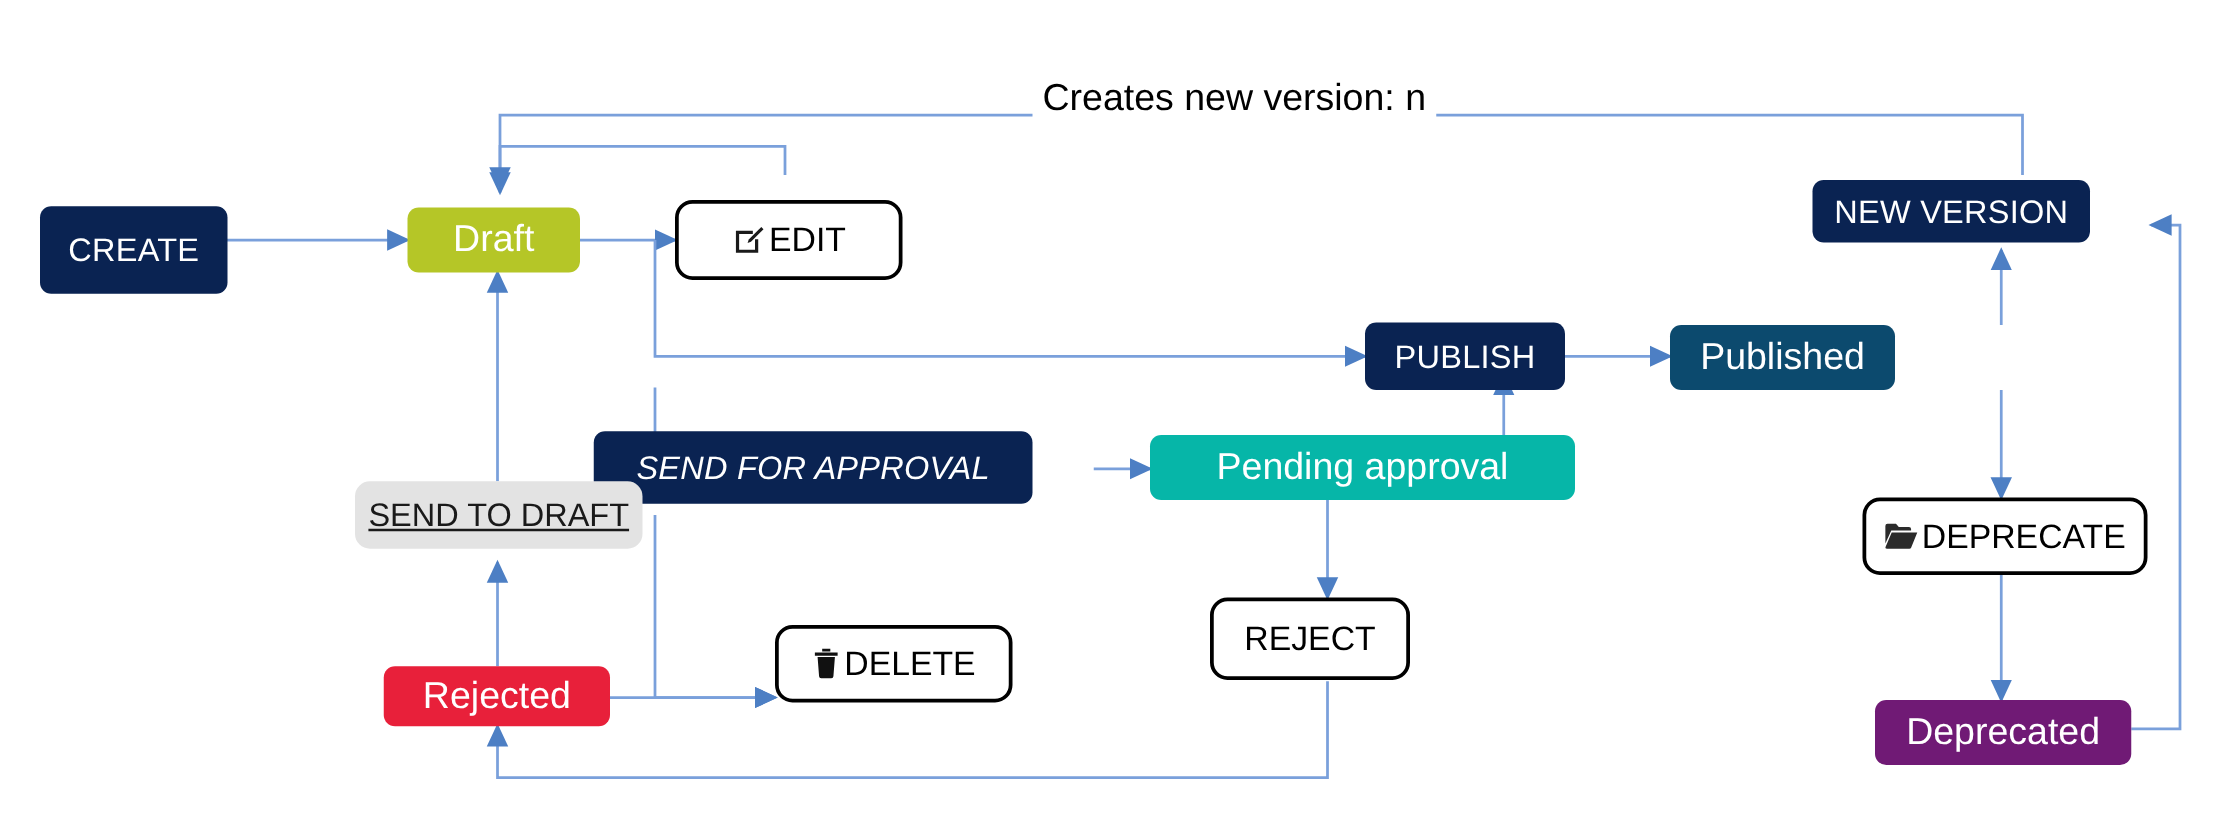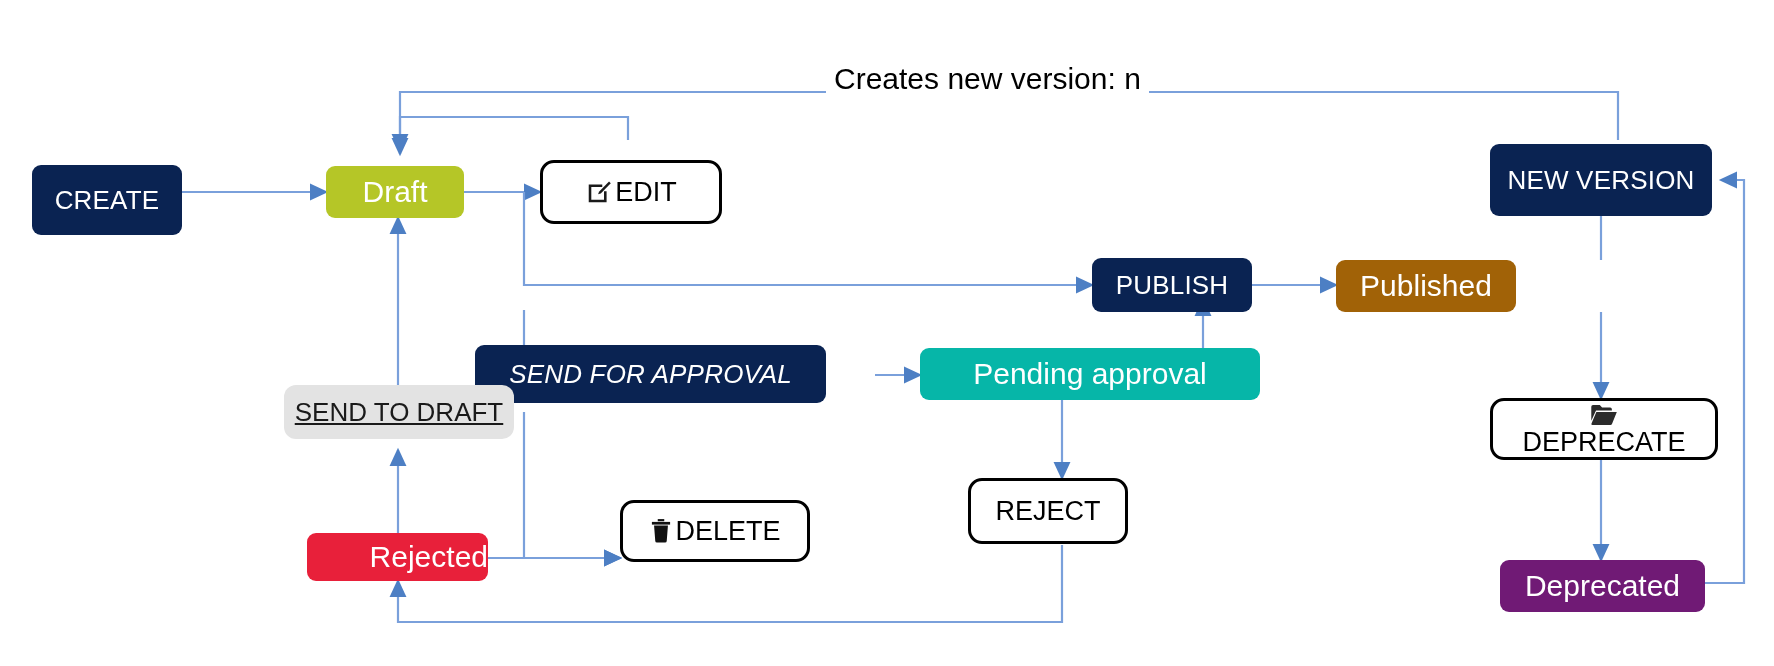--- a/index.html
+++ b/index.html
@@ -44,21 +44,21 @@
     letter-spacing: 0.2px;
   }
   
   .kind-state {
     border-radius: 9px;
     color: #ffffff;
     font-size: 30px;
   }
   .state-draft { background: #b5c627; }
   .state-pending { background: #06b6a8; }
-  .state-published { background: #a16207; }
+  .state-published { background: #0c4a6e; }
   .state-rejected { background: #e8203a; }
   .state-deprecated { background: #701a75; }
   
   .kind-outline {
     background: #ffffff;
     color: #000000;
     border: 3px solid #000000;
     border-radius: 14px;
     font-size: 27px;
     gap: 2px;
@@ -163,55 +163,55 @@
   </div>
 
   <div class="node kind-action" style="left:1092px; top:258px; width:160px; height:54px;">
     <span>PUBLISH</span>
   </div>
 
   <div class="node kind-state state-published" style="left:1336px; top:260px; width:180px; height:52px;">
     <span>Published</span>
   </div>
 
-  <div class="node kind-action" style="left:1490px; top:144px; width:222px; height:72px;">
+  <div class="node kind-action" style="left:1450px; top:144px; width:222px; height:50px;">
     <span>NEW VERSION</span>
   </div>
 
   <div class="node kind-action" style="left:475px; top:345px; width:351px; height:58px;font-style:italic;">
     <span>SEND FOR APPROVAL</span>
   </div>
 
   <div class="node kind-state state-pending" style="left:920px; top:348px; width:340px; height:52px;">
     <span>Pending approval</span>
   </div>
 
   <div class="node kind-grey" style="left:284px; top:385px; width:230px; height:54px;">
     <span>SEND TO DRAFT</span>
   </div>
 
   <div class="node kind-outline" style="left:968px; top:478px; width:160px; height:66px;">
     <span>REJECT</span>
   </div>
 
-  <div class="node kind-outline" style="left:1490px; top:398px; width:228px; height:62px;flex-direction:column;">
+  <div class="node kind-outline" style="left:1490px; top:398px; width:228px; height:62px;">
     <span class="icon">
       <svg width="28" height="24" viewBox="0 0 26 22">
         <path d="M1.2 3.4 a1.6 1.6 0 0 1 1.6 -1.6 h6.3 l2.1 2.3 h7.5 a1.6 1.6 0 0 1 1.6 1.6 v1.1 H5.6 L1.2 16.4 z" fill="#2b2b2b"></path>
         <path d="M5.9 8.2 h19.0 l-4.5 11.2 a1.5 1.5 0 0 1 -1.4 0.9 H2.4 a1.1 1.1 0 0 1 -1.0 -1.5 z" fill="#2b2b2b"></path>
       </svg>
     </span>
     <span>DEPRECATE</span>
   </div>
 
   <div class="node kind-state state-deprecated" style="left:1500px; top:560px; width:205px; height:52px;">
     <span>Deprecated</span>
   </div>
 
-  <div class="node kind-state state-rejected" style="left:307px; top:533px; width:181px; height:48px;justify-content:flex-end;">
+  <div class="node kind-state state-rejected" style="left:307px; top:533px; width:181px; height:48px;">
     <span>Rejected</span>
   </div>
 
   <div class="node kind-outline" style="left:620px; top:500px; width:190px; height:62px;">
     <span class="icon">
       <svg width="24" height="26" viewBox="0 0 20 24">
         <path d="M7.0 1.0 h6.0 v2.0 h-6.0 z" fill="#111111"></path>
         <path d="M1.6 3.6 h16.8 v2.5 H1.6 z" fill="#111111"></path>
         <path d="M3.6 7.0 h12.8 l-1.1 14.2 a1.6 1.6 0 0 1 -1.6 1.5 H6.3 a1.6 1.6 0 0 1 -1.6 -1.5 z" fill="#111111"></path>
       </svg>

